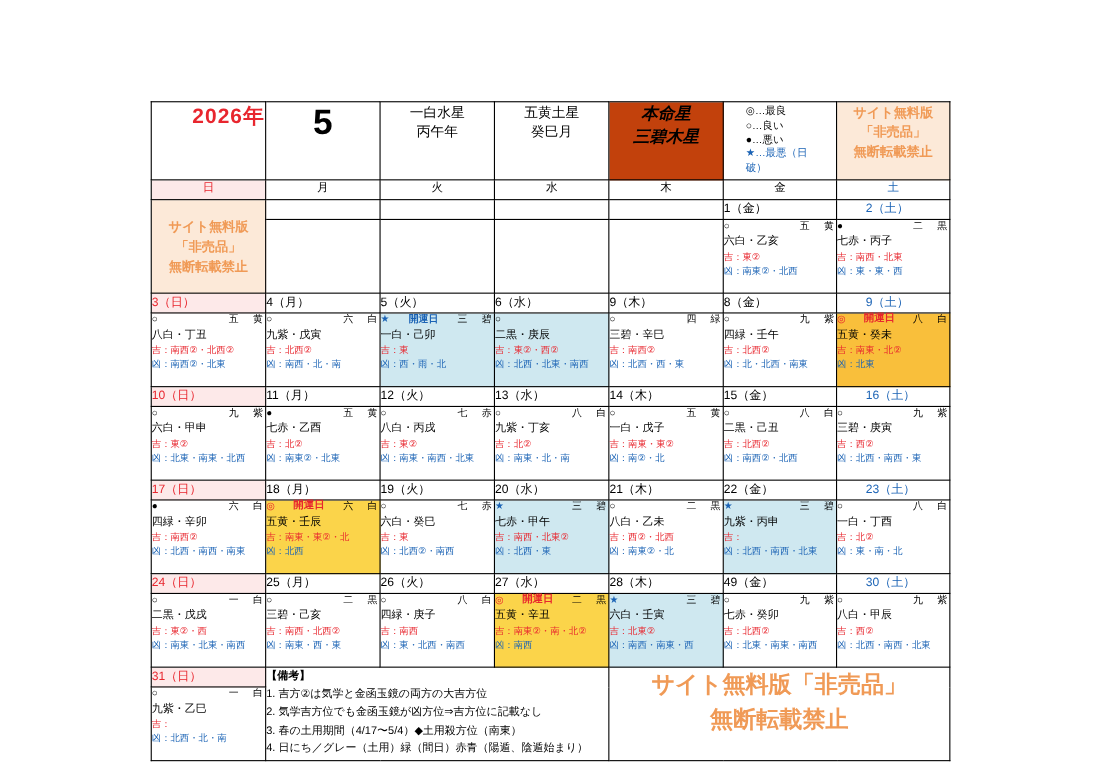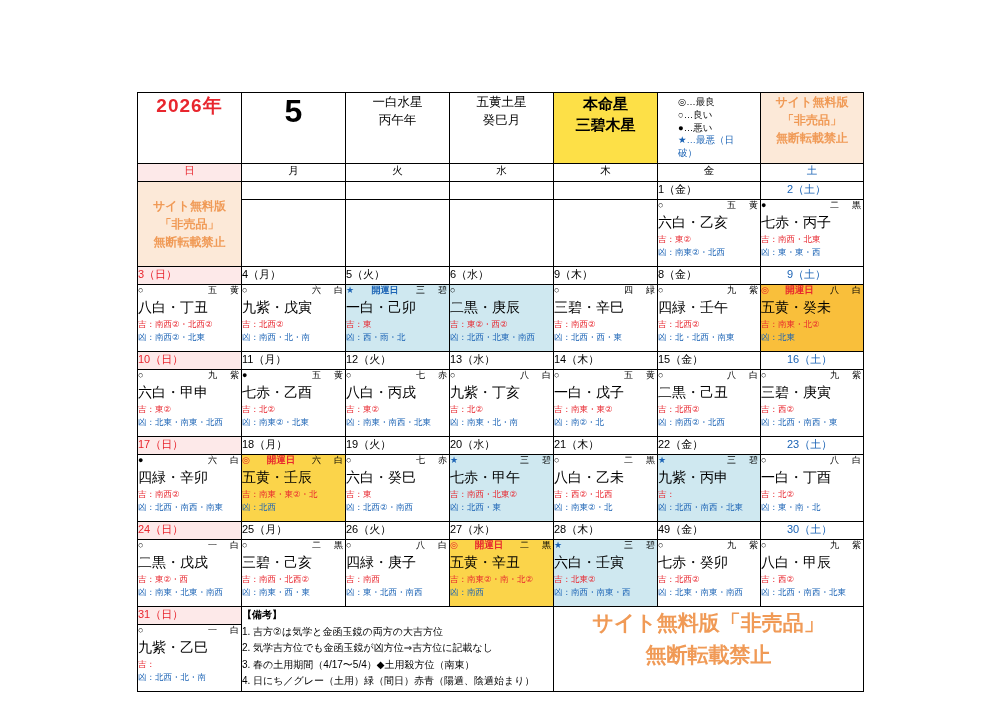--- a/index.html
+++ b/index.html
@@ -1,38 +1,38 @@
 <!DOCTYPE html>
 <html><head>
 <meta charset="utf-8">
 <style>
   html,body{margin:0;padding:0;background:#fff;}
   body{width:1000px;height:707px;font-family:"Liberation Sans","DejaVu Sans",sans-serif;-webkit-font-smoothing:antialiased;}
   #cal{position:absolute;left:137px;top:92px;width:726px;border-collapse:collapse;table-layout:fixed;}
   #cal td{border:1px solid #000;vertical-align:top;padding:0;}
   .hdr td{height:54px;text-align:center;vertical-align:middle;}
-  .yr{color:#e8262e;font-size:19px;font-weight:bold;letter-spacing:1px;}
+  .yr{color:#e8262e;font-size:19px;font-weight:bold;letter-spacing:1px;text-align:right;}
   .mon{font-size:32px;font-weight:bold;}
   .twoline{font-size:12.5px;line-height:1.45;}
-  .honmei{background:#fde047;font-size:15px;font-weight:bold;line-height:1.4;}
+  .honmei{background:#c2410c;font-size:15px;font-weight:bold;line-height:1.4;font-style:italic;}
   .legend{font-size:9.5px;line-height:1.35;text-align:left;padding:3px 20px;}
   .legend .b{color:#1b63b5;}
   .nosell{background:#fce9d8;color:#f09a56;font-size:12px;font-weight:bold;line-height:1.5;text-align:center;margin-left:18px;}
   .dowrow td{height:17px;text-align:center;font-size:10.5px;vertical-align:middle;}
   .dow-sun{background:#fde9e9;color:#e8262e;}
   .dow-sat{color:#1b63b5;}
   .daycell{height:17px;font-size:11px;text-align:left;padding:1px 3px 0 4px;}
   .daynum{font-weight:normal;}
   .sun .daynum{color:#e8262e;}
   .sat .daynum{color:#1b63b5;margin-left:26px;}
   .sun-bg{background:#fde9e9;}
   .body-cell{padding:2px 4px 2px 4px;height:66px;font-size:9.5px;line-height:1.5;}
   .topline{display:flex;justify-content:space-between;align-items:center;font-size:9px;height:11px;}
   .topright{letter-spacing:2px;}
-  .kyusei{font-size:14px;margin-top:1px;}
+  .kyusei{font-size:10px;margin-top:1px;}
   .ln{font-size:8.5px;white-space:nowrap;}
   .red{color:#e8262e;}
   .blue{color:#1b63b5;}
   .cyan-bg{background:#cfe8f0;}
   .yellow-bg{background:#fbd44a;}
   .orange-bg{background:#f9bf3b;}
   .kaiun{font-size:9.5px;font-weight:bold;color:#e8262e;}
   .sanpeki{color:#1b63b5;font-weight:bold;font-size:9px;}
   .notecell{font-size:10px;line-height:1.65;padding:3px 6px;}
   .notecell .t{font-weight:bold;}

